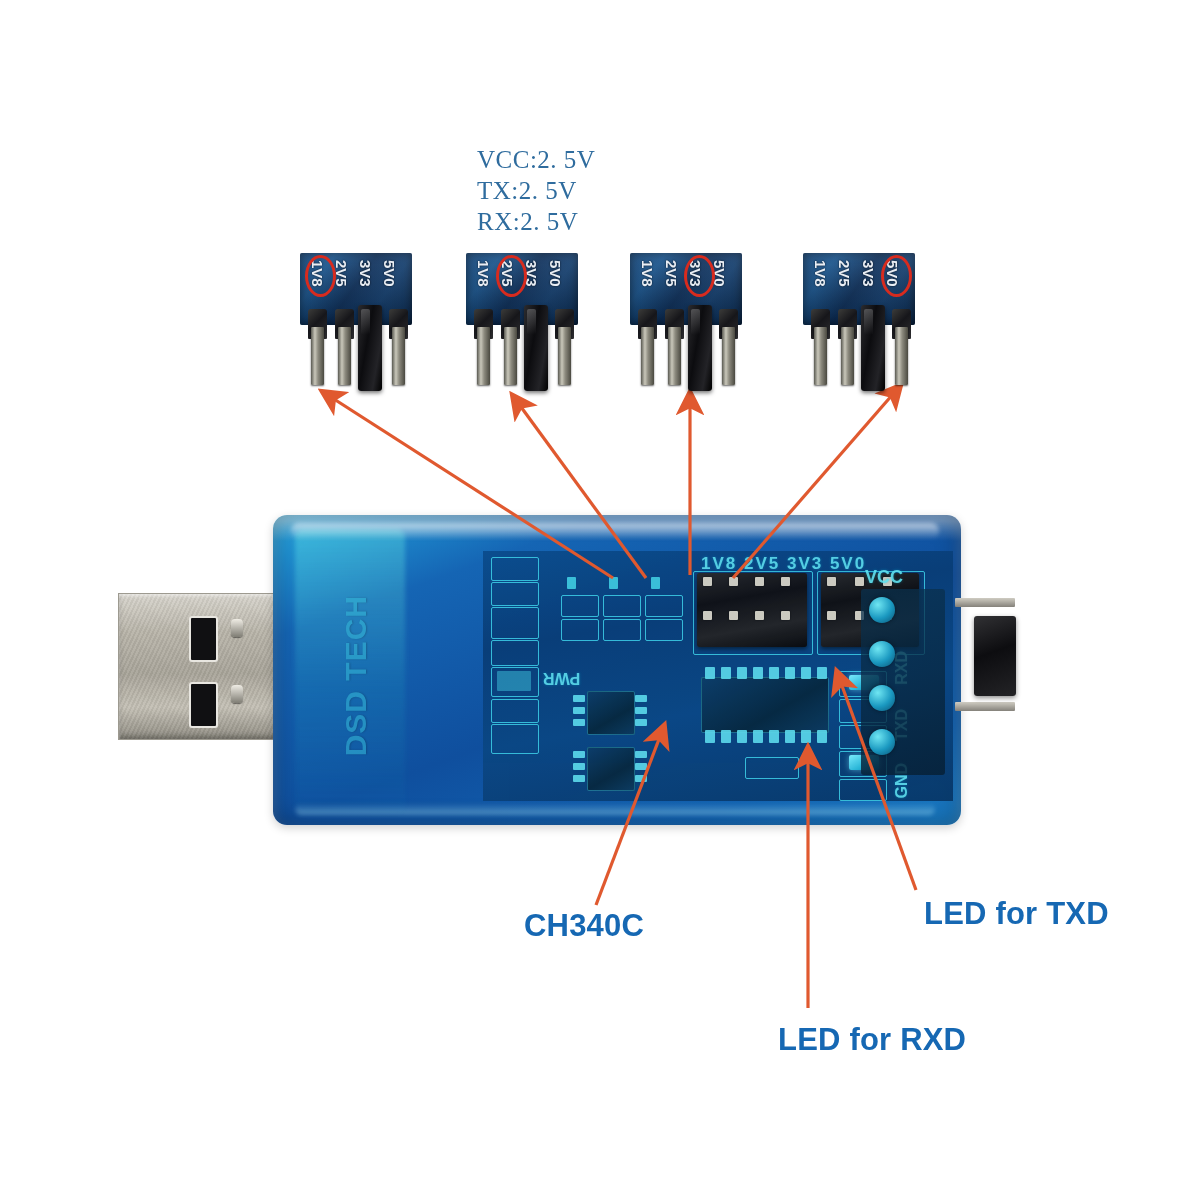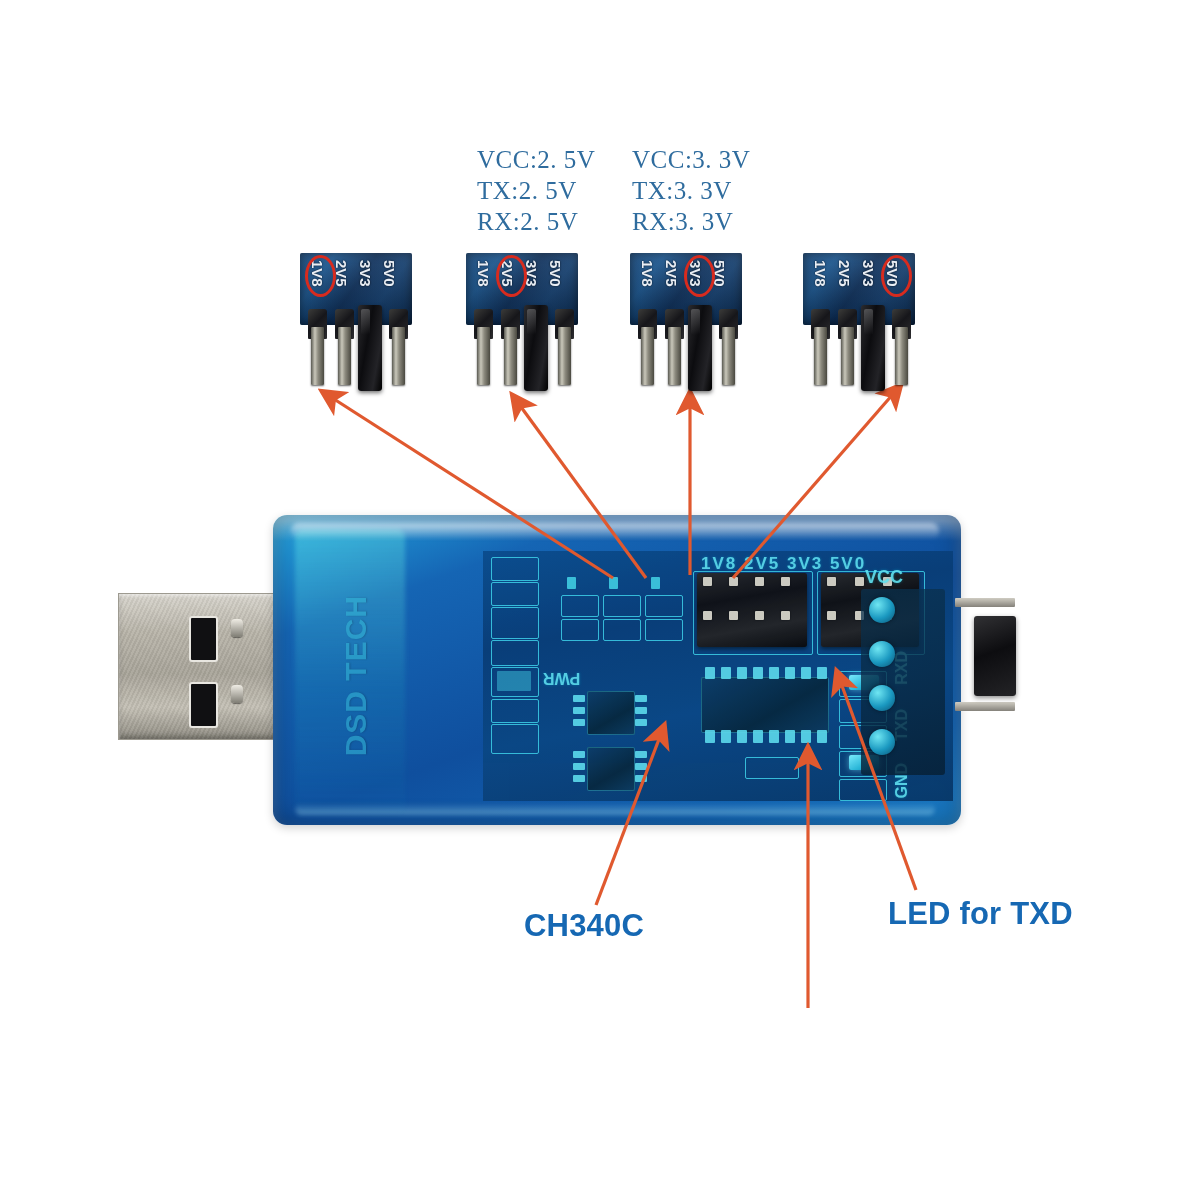--- a/index.html
+++ b/index.html
@@ -190,25 +190,20 @@
 </style>
 </head>
 <body>
 
 <div id="stage">
 
   <div class="spec" style="left:477px;top:144px;">
     <div>VCC:2. 5V</div>
     <div>TX:2. 5V</div>
     <div>RX:2. 5V</div>
-  </div>
-  <div class="spec" style="left:632px;top:144px;">
-    <div>VCC:3. 3V</div>
-    <div>TX:3. 3V</div>
-    <div>RX:3. 3V</div>
   </div>
 
   <div class="jumper" style="left:292px;top:253px;">
     <div class="jmp-pcb"></div>
     <div class="jmp-lbl" style="left:34px;">1V8</div>
     <div class="jmp-lbl" style="left:58px;">2V5</div>
     <div class="jmp-lbl" style="left:82px;">3V3</div>
     <div class="jmp-lbl" style="left:106px;">5V0</div>
     <div class="jmp-circle" style="left:13px;"></div>
     <div class="jmp-pin-top" style="left:16px;top:56px;"></div>
@@ -406,15 +401,16 @@
 
       <path d="M596,905 L664,726"></path>
 
       <path d="M808,1008 L808,748"></path>
 
       <path d="M916,890 L837,672"></path>
     </g>
   </svg>
 
   <div class="callout" style="left:524px;top:908px;">CH340C</div>
-  <div class="callout" style="left:888px;top:896px;">LED for TXD</div>
+  <div class="callout" style="left:924px;top:896px;">LED for TXD</div>
+  <div class="callout" style="left:778px;top:1022px;">LED for RXD</div>
 
 </div>
 
 </body></html>

